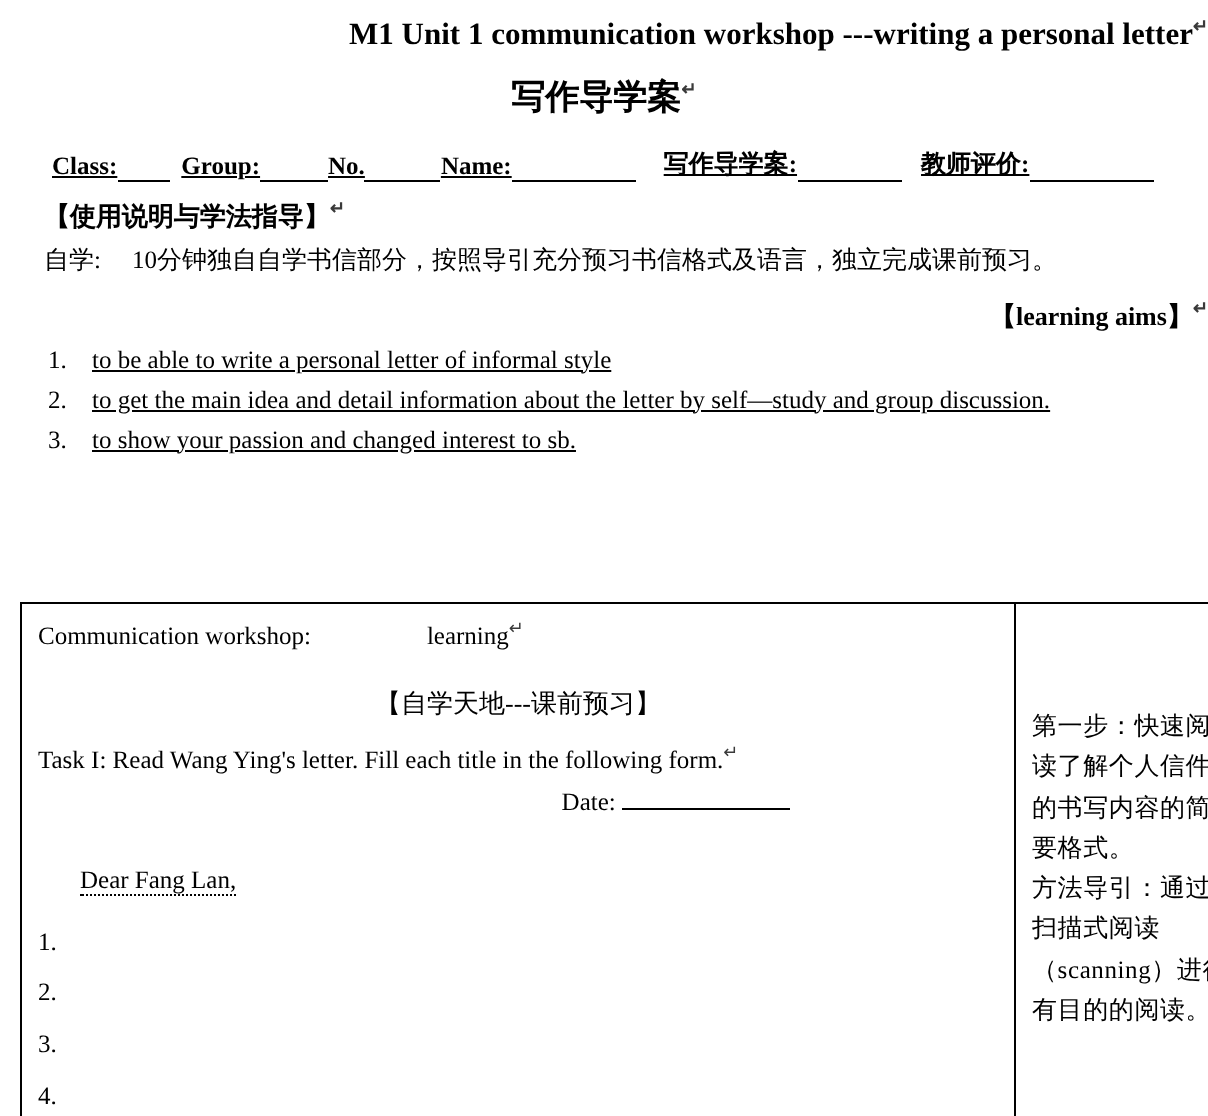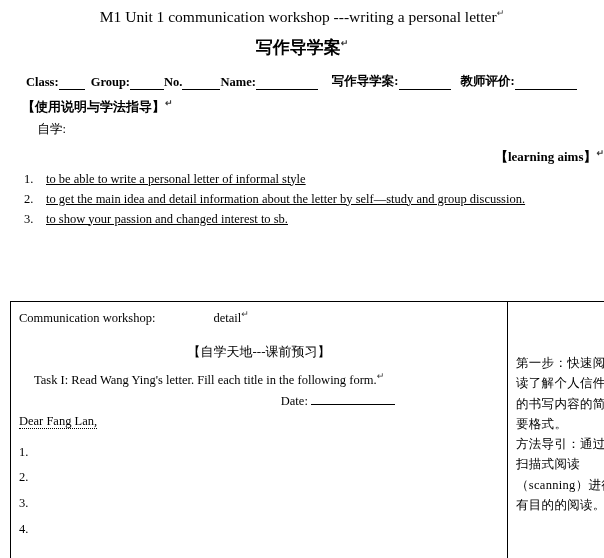--- a/index.html
+++ b/index.html
@@ -15,22 +15,22 @@
     overflow: hidden;
   }
   .page {
     position: relative;
     width: 604px;
     height: 558px;
     padding: 0;
     box-sizing: border-box;
   }
   .title {
-    text-align: center;
-    font-weight: normal;
+    text-align: right;
+    font-weight: bold;
     font-size: 15.5px;
     margin: 8px 0 0 0;
     letter-spacing: 0px;
   }
   .subtitle {
     text-align: center;
     font-weight: bold;
     font-size: 17px;
     margin: 10px 0 0 0;
     font-family: "Liberation Serif", serif;
@@ -44,20 +44,21 @@
     margin: 14px 0 0 0;
     padding: 0 10px 0 26px;
     font-size: 12.5px;
     font-weight: bold;
     display: flex;
     align-items: flex-end;
     white-space: nowrap;
   }
   .info-line .seg {
     display: inline-block;
+    text-decoration: underline;
   }
   .ul {
     display: inline-block;
     border-bottom: 1px solid #000;
     height: 12px;
   }
   .section-head {
     font-weight: bold;
     font-size: 13px;
     margin: 8px 0 0 0;
@@ -66,21 +67,20 @@
   .hang {
     display: flex;
     font-size: 12.5px;
     line-height: 1.5;
     padding-left: 22px;
     padding-right: 14px;
   }
   .hang .h-lbl {
     width: 14px;
     flex: none;
-    text-align: right;
   }
   .hang .h-body {
     flex: 1;
     text-align: justify;
   }
   .aims-head {
     font-weight: bold;
     font-size: 13px;
     margin: 9px 0 2px 0;
     padding-left: 22px;
@@ -141,27 +141,26 @@
   }
   .selfstudy-title {
     text-align: center;
     font-weight: normal;
     font-size: 13px;
     margin: 10px 0 9px 0;
   }
   .task-line {
     font-size: 12.5px;
     margin-bottom: 2px;
-    margin-left: 15px;
   }
   .date-line {
     font-size: 12.5px;
     text-align: right;
     padding-right: 104px;
-    margin-bottom: 1px;
+    margin-bottom: 20px;
   }
   .date-line .dul {
     display: inline-block;
     border-bottom: 1px solid #000;
     width: 84px;
     height: 12px;
   }
   .salute {
     font-size: 12.5px;
     margin-bottom: 9px;
@@ -176,20 +175,21 @@
     letter-spacing: 0.3px;
   }
   .side-top-mark {
     text-align: right;
     font-size: 10px;
     color: #3a3a3a;
     margin-bottom: 30px;
   }
   .dotted-under {
     border-bottom: 1px dotted #000;
+    margin-left: 21px;
   }
 </style>
 </head>
 <body>
 
 <div class="page">
 
   <div class="title">
     <span>M1 Unit 1 communication workshop ---writing a personal letter</span><span class="pilcrow">↵</span>
   </div>
@@ -212,20 +212,21 @@
     <span class="seg" style="margin-left:10px">教师评价:</span>
     <span class="ul" style="width:62px"></span>
   </div>
 
   <div class="section-head">
     <span>【使用说明与学法指导】</span><span class="pilcrow">↵</span>
   </div>
 
   <div class="hang" style="margin-top:4px">
     <div class="h-lbl" style="width:44px">自学:</div>
+    <div class="h-body">10分钟独自自学书信部分，按照导引充分预习书信格式及语言，独立完成课前预习。</div>
   </div>
 
 
   <div class="aims-head">
     <span>【learning aims】</span><span class="pilcrow">↵</span>
   </div>
 
   <ul class="aims-list">
     <li>
       <span class="num">1.</span>
@@ -239,21 +240,21 @@
       <span class="num">3.</span>
       <span class="txt u">to show your passion and changed interest to sb.</span>
     </li>
   </ul>
 
   <table class="tbl">
     <tbody>
         <tr>
       <td class="cell-main">
         <div class="cw-row">
-          <span>Communication workshop:</span><span class="gap"></span><span>detail</span><span class="pilcrow">↵</span>
+          <span>Communication workshop:</span><span class="gap"></span><span>learning</span><span class="pilcrow">↵</span>
         </div>
         <div class="selfstudy-title">
           <span>【自学天地---课前预习】</span>
         </div>
         <div class="task-line">
           <span>Task I: Read Wang Ying's letter. Fill each title in the following form.</span><span class="pilcrow">↵</span>
         </div>
         <div class="date-line">
           <span>Date:</span>
           <span class="dul"></span>

